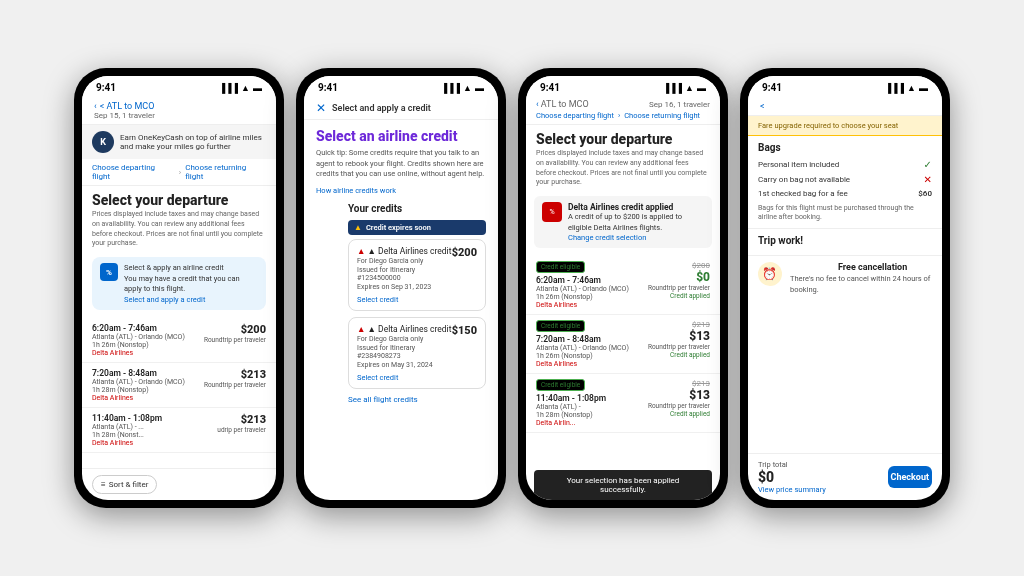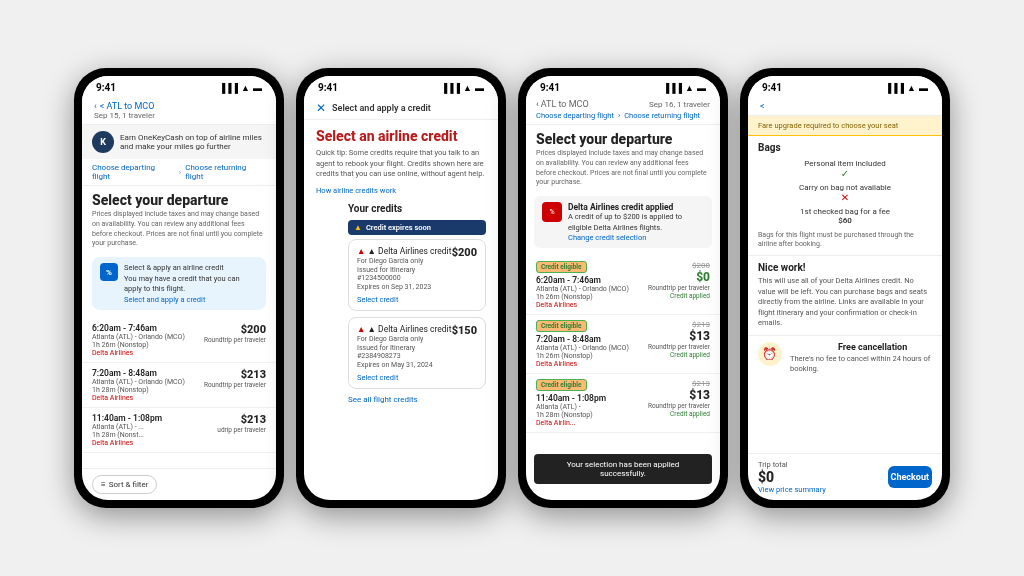--- a/index.html
+++ b/index.html
@@ -152,21 +152,21 @@
     
     .p2-header {
       background: #fff;
       padding: 6px 12px 4px;
       border-bottom: 1px solid #eee;
       display: flex; align-items: center; gap: 6px;
     }
     .p2-close { color: #0066cc; font-size: 12px; }
     .p2-head-title { font-size: 9px; font-weight: 600; color: #333; }
     .p2-content { padding: 8px 12px; flex: 1; overflow: hidden; }
-    .p2-main-title { font-size: 14px; font-weight: 800; color: #b91c1c; margin-bottom: 4px; }
+    .p2-main-title { font-size: 14px; font-weight: 800; color: #6d28d9; margin-bottom: 4px; }
     .p2-desc { font-size: 7.5px; color: #555; line-height: 1.4; margin-bottom: 4px; }
     .p2-tip { font-size: 7.5px; color: #555; line-height: 1.4; margin-bottom: 6px; }
     .p2-link { color: #0066cc; font-size: 7.5px; }
     .credits-section-title { font-size: 10px; font-weight: 700; color: #222; margin-bottom: 6px; }
     .credit-expiry-badge {
       background: #1a3a6b;
       border-radius: 4px;
       padding: 3px 6px;
       display: flex; align-items: center; gap: 4px;
       margin-bottom: 4px;
@@ -209,41 +209,41 @@
       width: 20px; height: 20px;
       background: #cc0000;
       border-radius: 4px;
       display: flex; align-items: center; justify-content: center;
       color: #fff; font-size: 7px;
       flex-shrink: 0;
     }
     .delta-applied-text { font-size: 7.5px; color: #333; line-height: 1.4; }
     .change-link { color: #0066cc; font-size: 7.5px; }
     .credit-eligible-badge {
-      background: #fdba74;
+      background: #000000;
       border: 1px solid #4caf50;
       border-radius: 3px;
       padding: 1px 4px;
       font-size: 6.5px;
       color: #2e7d32;
-      font-weight: 700;
+      font-weight: 400;
       display: inline-block;
       margin-bottom: 2px;
     }
     .price-crossed { text-decoration: line-through; color: #999; font-size: 8px; }
     .price-green { color: #2e7d32; font-size: 12px; font-weight: 800; }
     .credit-applied-label { font-size: 6.5px; color: #2e7d32; }
     .success-toast {
       background: #222;
       color: #fff;
       padding: 6px 10px;
       font-size: 8px;
       text-align: center;
       border-radius: 4px;
-      margin: 16px 8px;
+      margin: 0 8px;
     }
 
     
     .p4-header {
       background: #fff;
       padding: 6px 12px 4px;
       border-bottom: 1px solid #eee;
     }
     .p4-back { color: #0066cc; font-size: 9px; }
     .p4-notice {
@@ -255,21 +255,20 @@
     }
     .bags-section {
       padding: 6px 10px;
       border-bottom: 1px solid #eee;
     }
     .section-title { font-size: 10px; font-weight: 700; color: #222; margin-bottom: 4px; }
     .bag-row {
       display: flex; justify-content: space-between; align-items: center;
       padding: 2px 0;
       font-size: 8px;
-      flex-direction: column;
     }
     .bag-label { color: #333; }
     .bag-check { color: #2e7d32; font-size: 10px; }
     .bag-x { color: #cc0000; font-size: 10px; }
     .bag-price { color: #333; font-weight: 600; }
     .bag-note { font-size: 7px; color: #666; margin-top: 4px; line-height: 1.3; }
     .nice-work-section {
       padding: 6px 10px;
       border-bottom: 1px solid #eee;
     }
@@ -575,24 +574,21 @@
             <span class="bag-label">Carry on bag not available</span>
             <span class="bag-x">✕</span>
           </div>
           <div class="bag-row">
             <span class="bag-label">1st checked bag for a fee</span>
             <span class="bag-price">$60</span>
           </div>
           <div class="bag-note">Bags for this flight must be purchased through the airline after booking.</div>
         </div>
         <div class="nice-work-section">
-          <div class="nice-work-title">Nice work!</div>
-          <div class="nice-work-text">This will use all of your Delta Airlines credit. No value will be left.
-
-You can purchase bags and seats directly from the airline. Links are available in your flight itinerary and your confirmation or check-in emails.</div>
+          <div class="nice-work-title">Trip work!</div>
         </div>
         <div class="free-cancel-section">
           <div class="clock-icon">⏰</div>
           <div>
             <div class="free-cancel-title">Free cancellation</div>
             <div class="free-cancel-text">There's no fee to cancel within 24 hours of booking.</div>
           </div>
         </div>
         <div class="p4-footer">
           <div>

